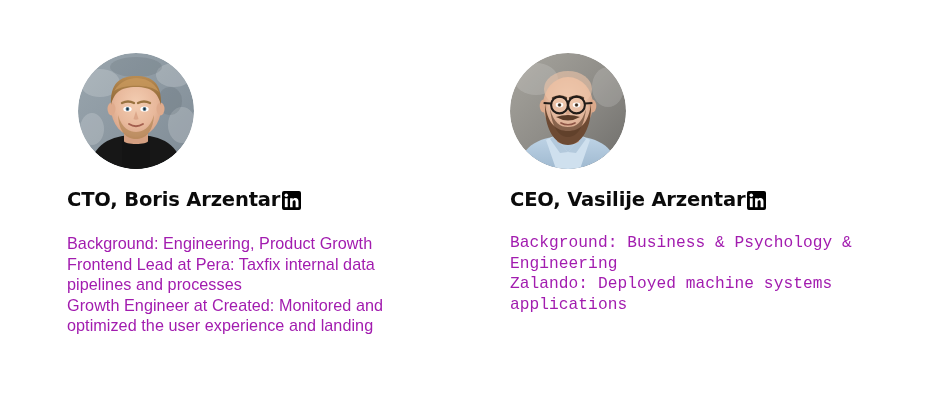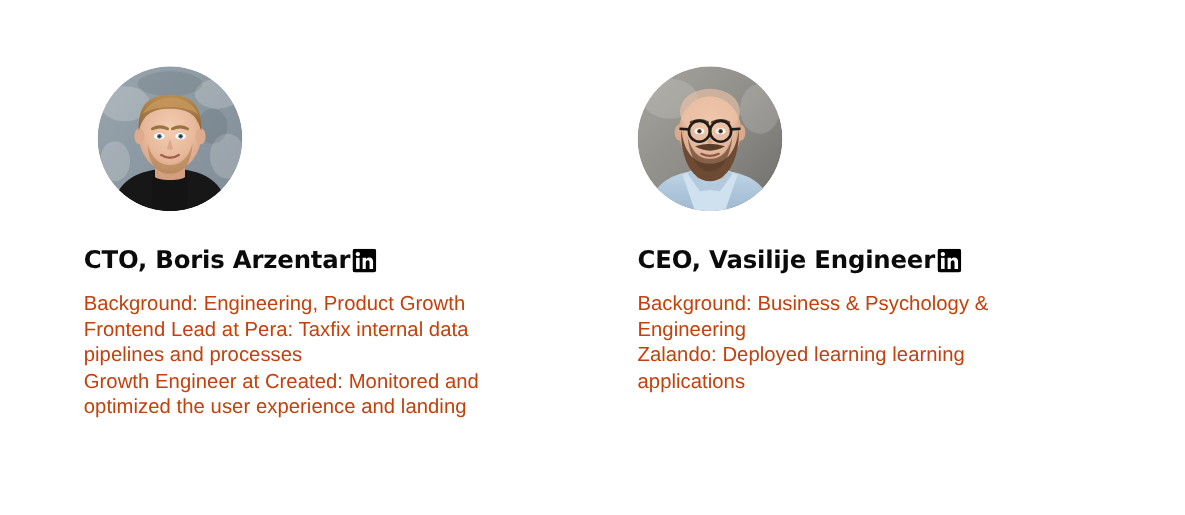--- a/index.html
+++ b/index.html
@@ -38,21 +38,21 @@
     overflow: hidden;
   }
   .avatar-left  { left: 11px; }
   .avatar-right { left: 0px;  }
 
   .avatar-svg { display: block; width: 116px; height: 116px; }
 
   
   .heading-row {
     position: absolute;
-    top: 196px;
+    top: 188px;
     left: 0;
     display: flex;
     align-items: center;
     gap: 2px;
     white-space: nowrap;
     justify-content: space-between;
   }
   .name {
     font-family: "DejaVu Sans", sans-serif;
     font-size: 19.5px;
@@ -69,27 +69,27 @@
   }
 
   
   .bio {
     position: absolute;
     top: 233px;
     left: 0;
     font-family: "Liberation Sans", sans-serif;
     font-size: 16.2px;
     line-height: 20.6px;
-    color: #c2410c;
+    color: #a21caf;
     letter-spacing: 0.05px;
     width: 360px;
   }
   .bio-line { display: block; white-space: normal; }
   .bio-left  { width: 345px; }
-  .bio-right { width: 352px; }
+  .bio-right { width: 352px; font-family: Liberation Mono, monospace; }
 </style>
 </head>
 <body>
 
 <div class="slide">
 
   <div class="profile profile-left">
 
     <div class="avatar-wrap avatar-left">
       <svg class="avatar-svg" viewBox="0 0 116 116">
@@ -245,30 +245,30 @@
             <circle cx="66.5" cy="52" r="8.4"></circle>
             <path d="M57.9 51.5 q0.1 -1.6 0.2 0"></path>
             <path d="M41.1 50.5 L33.6 50"></path>
             <path d="M74.9 50.5 L82.4 50"></path>
           </g>
         </g>
       </svg>
     </div>
 
     <div class="heading-row">
-      <span class="name">CEO, Vasilije Engineer</span>
+      <span class="name">CEO, Vasilije Arzentar</span>
       <span class="li-icon">
         <svg viewBox="0 0 24 24" width="19" height="19" aria-hidden="true">
           <rect x="0" y="0" width="24" height="24" rx="2.5" fill="#000000"></rect>
           <rect x="3.6" y="9.2" width="3.6" height="11.2" fill="#ffffff"></rect>
           <circle cx="5.4" cy="5.4" r="2.2" fill="#ffffff"></circle>
           <path d="M10.2 9.2 h3.4 v1.5 c0.7-1.2 2-1.8 3.4-1.8 2.6 0 3.8 1.6 3.8 4.5 v7 h-3.6 v-6.3 c0-1.6-0.6-2.4-1.8-2.4 -1.3 0-2 0.9-2 2.5 v6.2 h-3.2 z" fill="#ffffff"></path>
         </svg>
       </span>
     </div>
 
     <div class="bio bio-right">
       <span class="bio-line">Background: Business &amp; Psychology &amp; Engineering</span>
-      <span class="bio-line">Zalando: Deployed learning learning applications</span>
+      <span class="bio-line">Zalando: Deployed machine systems applications</span>
     </div>
   </div>
 
 </div>
 
 </body></html>

